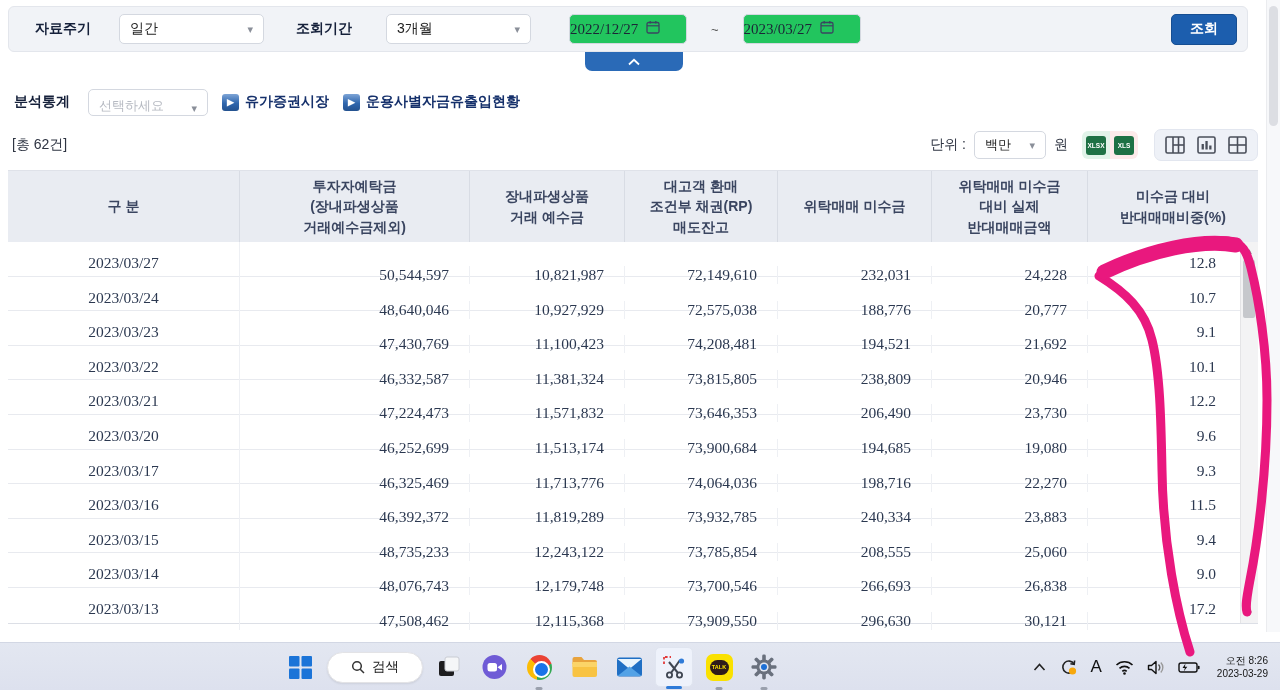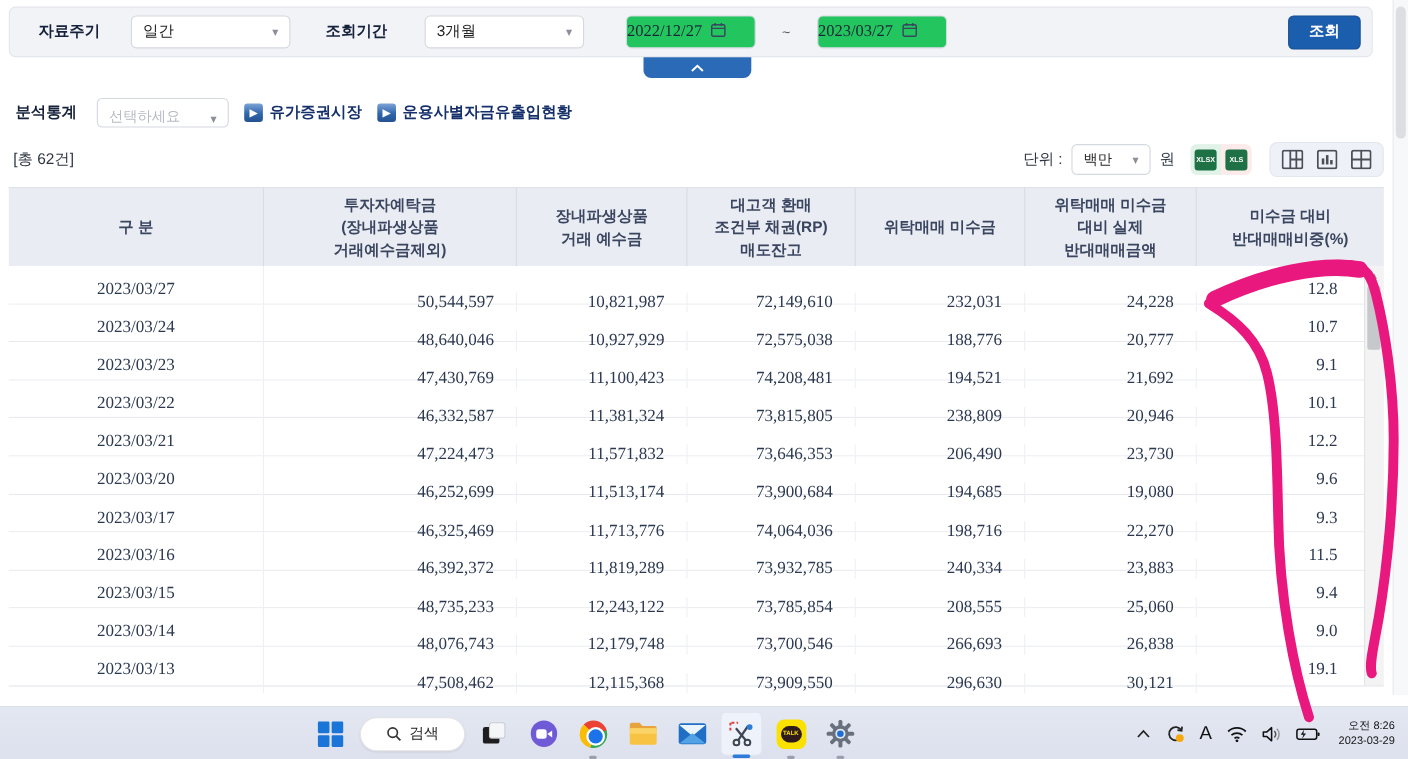--- a/index.html
+++ b/index.html
@@ -332,21 +332,21 @@
             <div class="tcell c5">26,838</div>
             <div class="tcell c6">9.0</div>
           </div>
           <div class="trow">
             <div class="tcell c0">2023/03/13</div>
             <div class="tcell c1">47,508,462</div>
             <div class="tcell c2">12,115,368</div>
             <div class="tcell c3">73,909,550</div>
             <div class="tcell c4">296,630</div>
             <div class="tcell c5">30,121</div>
-            <div class="tcell c6">19.1</div>
+            <div class="tcell c6">17.2</div>
           </div>
         </div>
       <div class="vscroll">
         <span class="vs-arrow vs-up">▲</span>
         <span class="vs-thumb"></span>
         <span class="vs-arrow vs-down">▼</span>
       </div>
     </div>
   </div>
 

